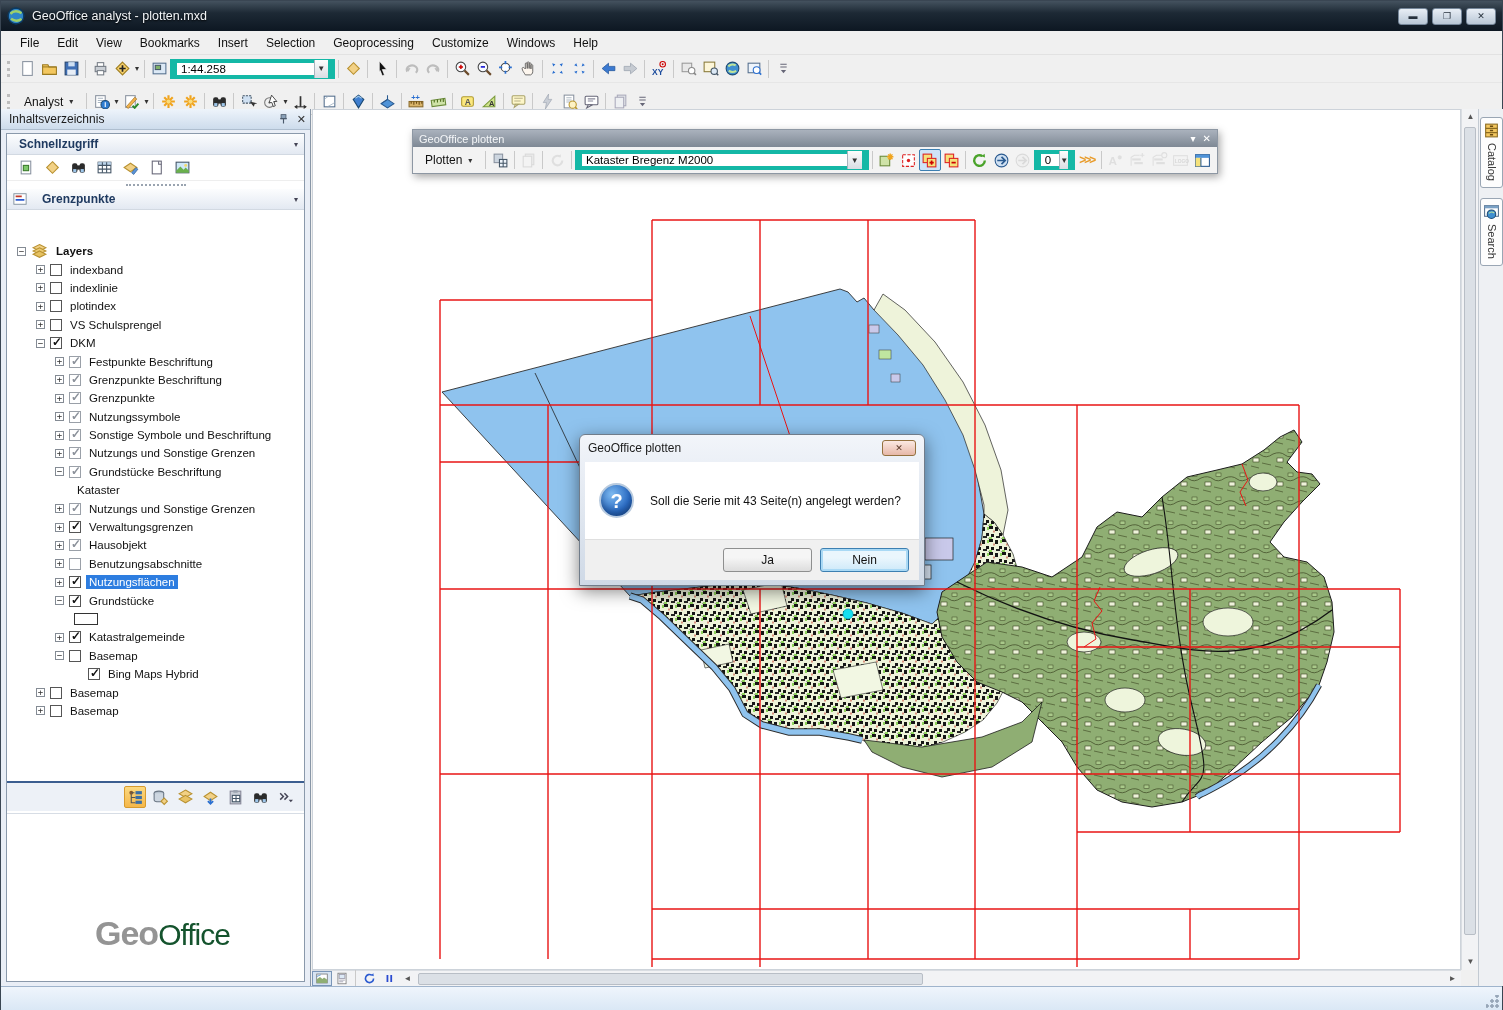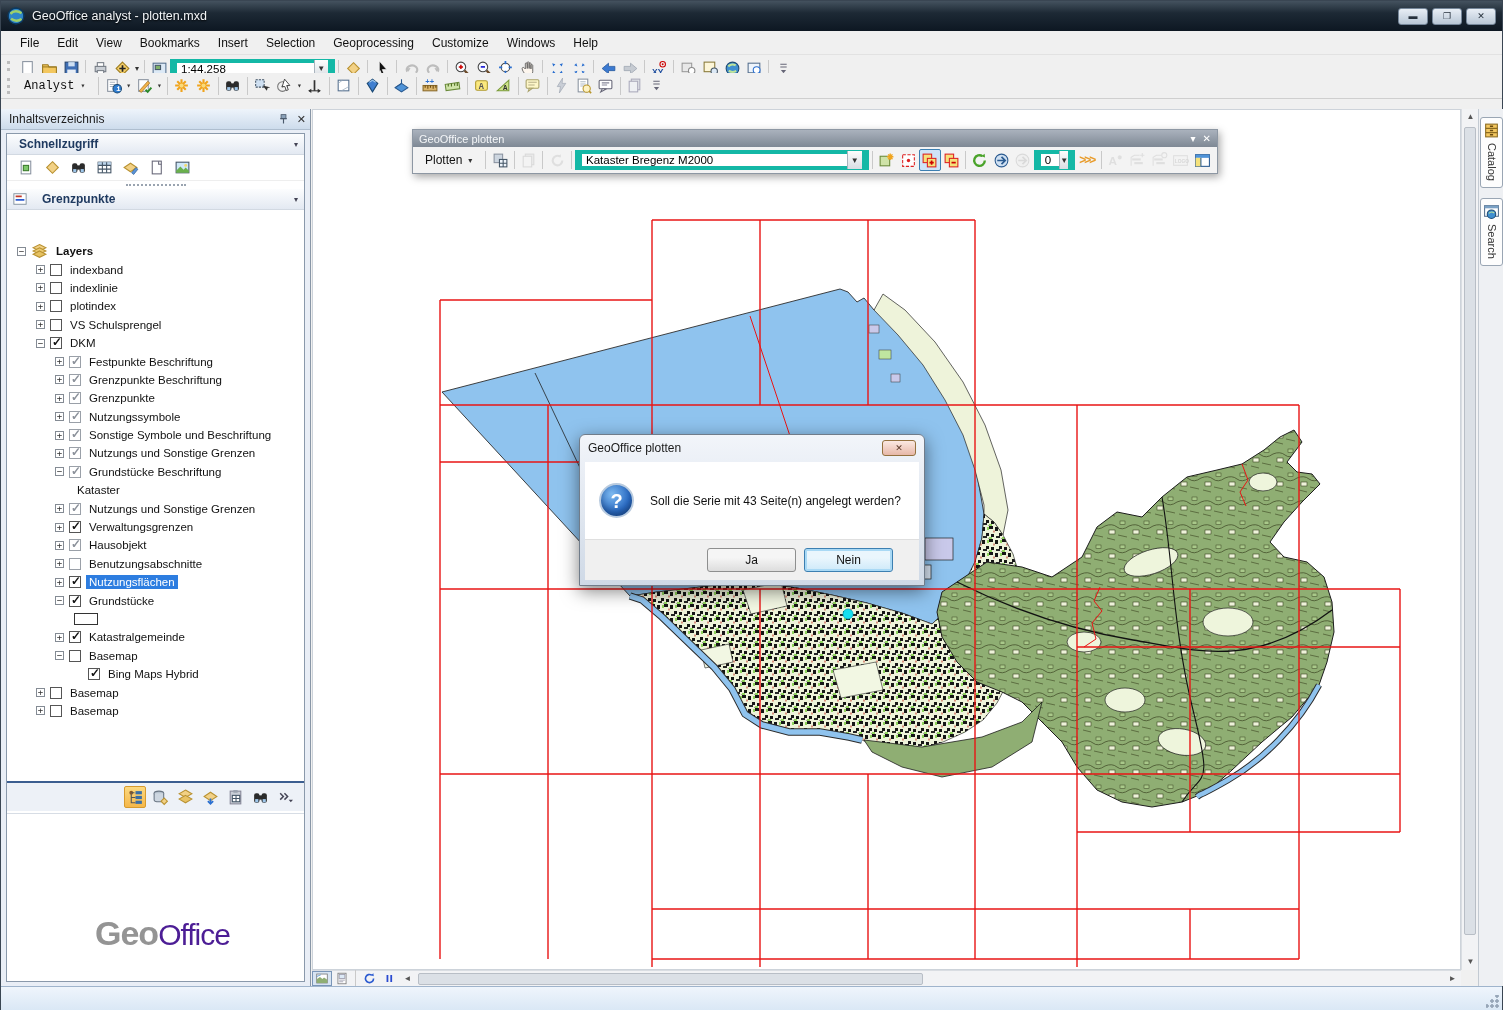--- a/index.html
+++ b/index.html
@@ -15,21 +15,21 @@
     background:linear-gradient(#e8eef5,#b9c7d6); color:#26313c; font-size:9px; line-height:15px; text-align:center; cursor:default; }
 
   
   .menubar { position:absolute; left:0; top:30px; width:100%; height:24px; background:#f0f0f0;
     border-bottom:1px solid #e2e2e2; display:flex; align-items:center; padding-left:10px; }
   .menubar .mitem { font-size:12px; color:#111; padding:4px 9px; }
 
   
   .toolbar { position:absolute; left:0; width:100%; background:#f0f0f0; display:flex; align-items:center; padding-left:4px; }
   .tb1 { top:54px; height:28px; border-bottom:1px solid #e6e6e6; }
-  .tb2 { top:72px; height:26px; border-bottom:1px solid #cfcfcf;font-family:Liberation Mono, monospace; }
+  .tb2 { top:88px; height:26px; border-bottom:1px solid #cfcfcf; }
   .grip { width:5px; height:16px; border-left:3px dotted #bdbdbd; margin:0 4px 0 2px; }
   .tbtn { width:22px; height:22px; display:flex; align-items:center; justify-content:center; border:1px solid transparent; border-radius:2px; }
   .tbtn.dim { opacity:.45; filter:grayscale(1); }
   .tbtn.selected { border-color:#3c7fb1; background:#cfe4f7; }
   .sep { width:1px; height:18px; background:#c9c9c9; margin:0 3px; }
   .caret { font-size:8px; color:#333; padding:0 2px; }
   .combo { display:flex; align-items:center; border:7px solid #14b8a6; background:#fff; height:20px; }
   .combo input { border:0; outline:0; font-family:"Liberation Sans",sans-serif; font-size:11.5px; padding:0 4px; width:100%; }
   .combo .dbtn { width:16px; height:18px; background:linear-gradient(#fdfdfd,#d8dde3); border-left:1px solid #aab4bd; font-size:8px; color:#333;
     display:flex; align-items:center; justify-content:center; }
@@ -62,21 +62,21 @@
   .cb.g .tick { color:#8b919a; }
   .tlabel { padding:1px 3px; }
   .tlabel.sel { background:#2d7de0; color:#fff; }
   .swatch { width:24px; height:12px; border:1px solid #333; background:#fff; }
   .toc-tools { position:absolute; bottom:170px; left:0; right:0; height:30px; background:#edf1f7;
     border-top:2px solid #3c5e90; display:flex; align-items:center; justify-content:flex-end; gap:3px; padding-right:8px; }
   .toc-tools .tbtn.hl { background:linear-gradient(#fcd980,#f5b74a); border:1px solid #d79b2e; }
   .toc-white { position:absolute; bottom:0; left:0; right:0; height:168px; background:#fff; border-top:1px solid #d7dde5; }
   .geologo { position:absolute; left:88px; bottom:28px; }
   .geologo .g1 { font-size:34px; font-weight:bold; color:#949494; letter-spacing:-1px; }
-  .geologo .g2 { font-size:30px; color:#4c1d95; letter-spacing:-1px; }
+  .geologo .g2 { font-size:30px; color:#14532d; letter-spacing:-1px; }
 
   
   .maparea { position:absolute; left:311px; top:0; width:1166px; height:877px; background:#fff; }
   .mapcanvas { position:absolute; left:0; top:0; right:17px; bottom:16px; background:#fff; overflow:hidden; border:1px solid #cdd3da; }
   .mapcanvas svg.map { position:absolute; left:0; top:0; }
   .vscroll { position:absolute; right:0; top:0; width:17px; bottom:16px; background:#f2f3f5; border-left:1px solid #d9dde2; }
   .vscroll .arr, .hbar .arr { color:#555; font-size:8px; text-align:center; width:17px; height:16px; line-height:16px; background:#f2f3f5; }
   .vscroll .thumb { position:absolute; left:2px; right:2px; top:18px; height:808px; background:#dbe0e6; border:1px solid #b8bec6; border-radius:2px; }
   .hbar { position:absolute; left:0; right:17px; bottom:0; height:16px; background:#f2f3f5; border-top:1px solid #d9dde2; display:flex; align-items:center; }
   .viewbtn { width:20px; height:15px; display:flex; align-items:center; justify-content:center; }
@@ -104,21 +104,21 @@
   .dialog .dtitle .sp { flex:1; }
   .dialog .dclose { width:34px; height:16px; border:1px solid #94713f; border-radius:3px; background:linear-gradient(#fbe9e2,#e7b8a8);
     color:#5a3a2a; font-size:9px; text-align:center; line-height:14px; }
   .dialog .dbody { position:absolute; left:5px; right:5px; top:27px; bottom:46px; background:#fff; display:flex; align-items:center; padding:0 14px; gap:16px; }
   .qicon { width:35px; height:35px; border-radius:50%; flex:none;
     background:radial-gradient(circle at 35% 30%, #7db9ef, #2a6bc4 60%, #1a4a92);
     border:2px solid #b9cbdf; box-shadow:inset 0 -4px 6px rgba(0,0,0,.25);
     color:#fff; font-weight:bold; font-size:20px; text-align:center; line-height:33px; }
   .dialog .msg { font-size:12px; color:#111; }
   .dialog .dfoot { position:absolute; left:5px; right:5px; bottom:5px; height:41px; background:#f0f0f0; border-top:1px solid #dfdfdf;
-    display:flex; align-items:center; justify-content:flex-end; gap:8px; padding-right:26px; }
+    display:flex; align-items:center; justify-content:flex-end; gap:8px; padding-right:10px; }
   .btn { width:89px; height:24px; font-size:12px; color:#111; text-align:center; line-height:22px;
     background:linear-gradient(#f5f5f5 40%,#dddddd); border:1px solid #8e8f8f; border-radius:3px; }
   .btn.focus { border:1px solid #3c7fb1; box-shadow:inset 0 0 0 2px #a9d9f5; background:linear-gradient(#eaf6fd 40%,#cde9f9); }
 
   
   .tabstrip { position:absolute; right:0; top:0; width:26px; height:877px; background:#eef0f3; border-left:1px solid #c3cad2; padding-top:8px; }
   .vtab { width:23px; margin:0 0 10px 1px; background:#fdfdfd; border:1px solid #9aa6b4; border-radius:3px;
     display:flex; flex-direction:column; align-items:center; padding:4px 0 6px; gap:4px; }
   .vtab .vlabel { writing-mode:vertical-rl; font-size:11px; color:#333; }
 

